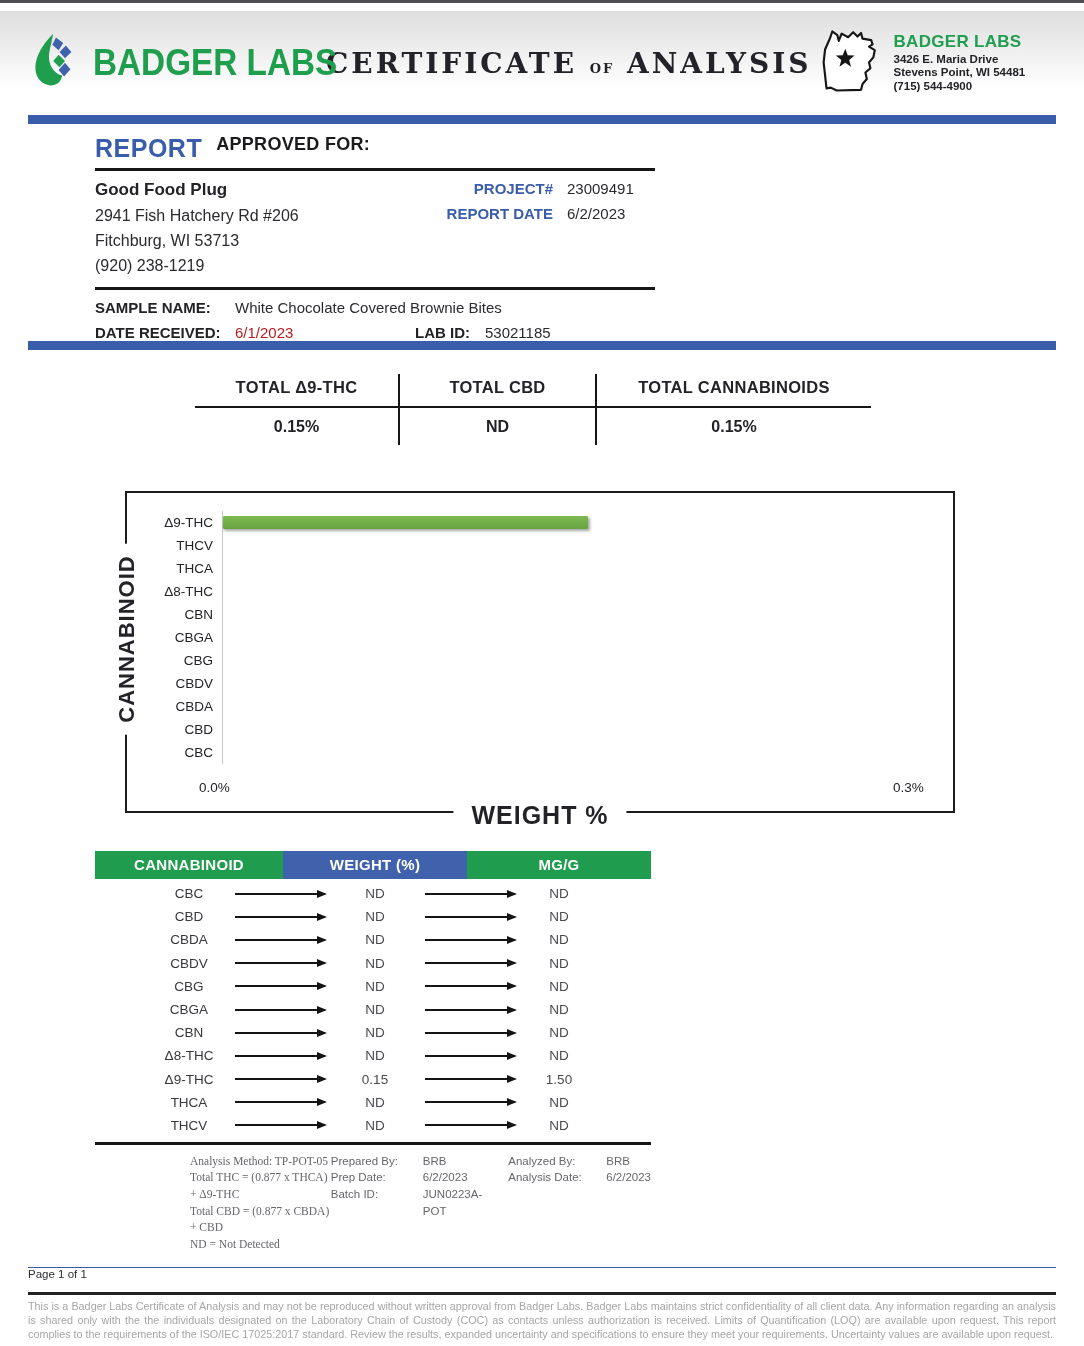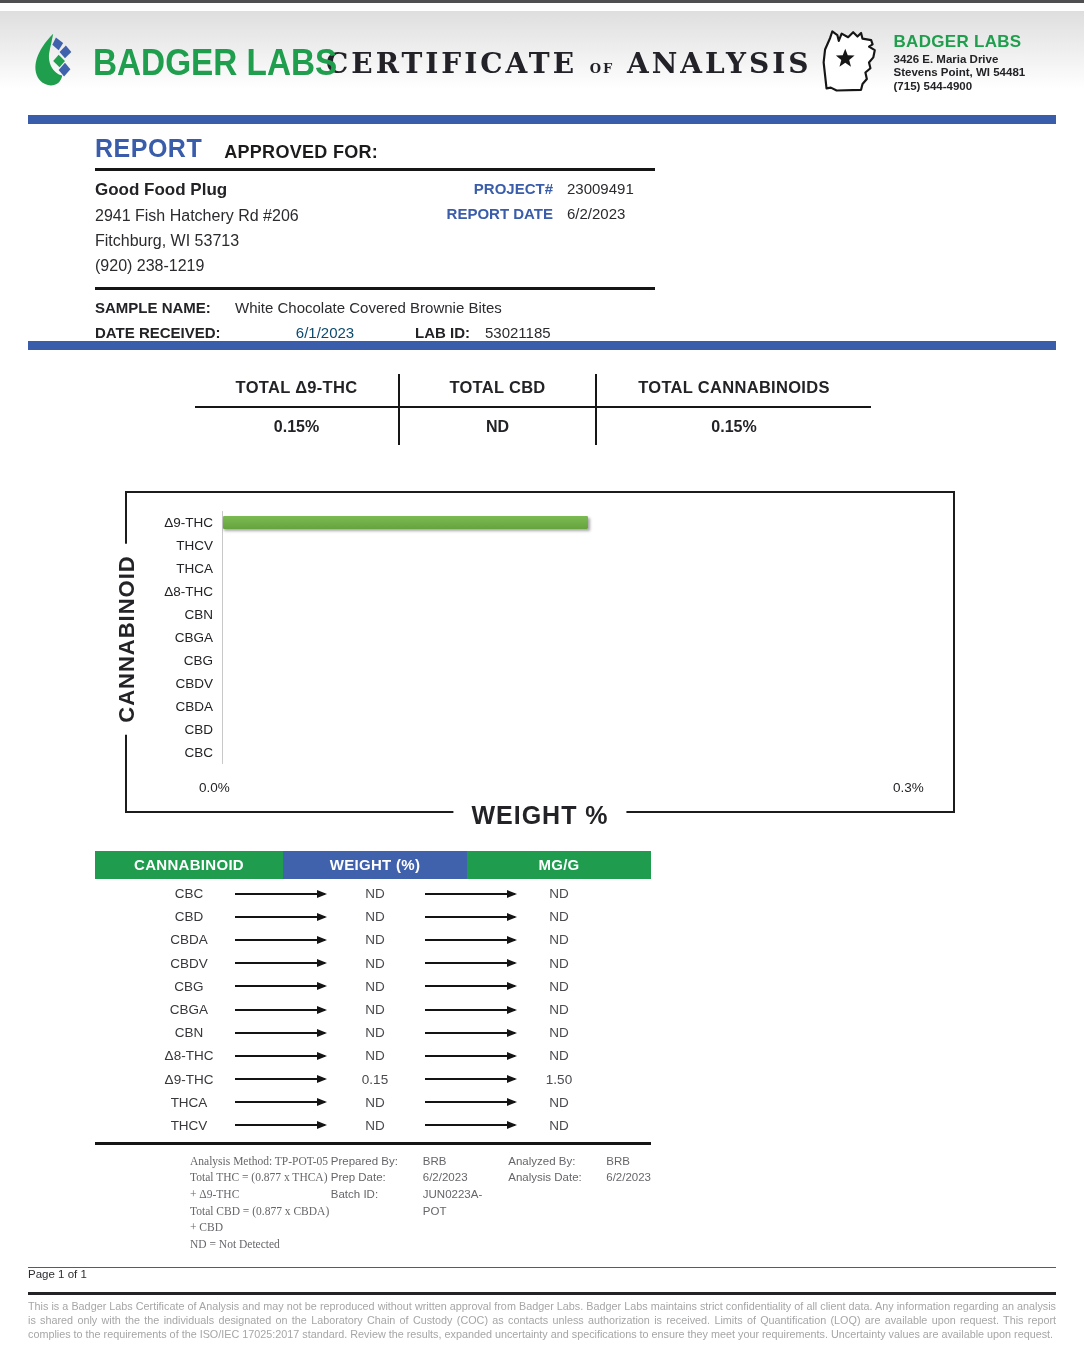--- a/index.html
+++ b/index.html
@@ -14,34 +14,34 @@
   .doc-title{flex:1;text-align:center;font-family:"DejaVu Serif",serif;font-weight:bold;
              color:#232228;letter-spacing:3px;font-size:28px;white-space:nowrap;}
   .doc-title .of{font-size:19px;font-variant:small-caps;letter-spacing:2px;}
   .lab-block{display:flex;align-items:center;gap:4px;width:250px;}
   .lab-text{line-height:1.2;}
   .lab-name{color:#1f9e4d;font-weight:bold;font-size:17px;letter-spacing:.3px;}
   .lab-addr{font-size:11.5px;font-weight:bold;color:#232327;}
   .blue-bar{height:9px;background:#3a5dab;margin:0 28px;}
   
   .report-sec{margin:10px 0 0 95px;}
-  .sec-title{display:flex;align-items:flex-end;gap:22px;}
+  .sec-title{display:flex;align-items:flex-start;gap:14px;}
   .sec-title .rpt{color:#3a5dab;font-size:25px;font-weight:bold;letter-spacing:.5px;}
   .sec-title .rest{color:#1b1b1d;font-size:18px;font-weight:bold;letter-spacing:.3px;}
   .rule{height:3px;background:#161616;width:560px;margin:5px 0 9px;}
   .info-grid{display:flex;justify-content:space-between;width:560px;}
   .client-name{font-weight:bold;font-size:17px;margin-bottom:7px;}
   .client-line{font-size:16px;margin-bottom:7px;color:#2b2b2f;}
   .meta-row{display:flex;justify-content:flex-end;gap:14px;margin-bottom:8px;font-size:15px;}
   .meta-label{color:#3a5dab;font-weight:bold;}
   .meta-value{color:#2b2b2f;min-width:88px;}
   .sample-row{display:flex;font-size:15px;margin:8px 0 0;align-items:baseline;}
   .s-label{font-weight:bold;width:140px;}
   .s-label2{font-weight:bold;width:70px;}
-  .s-value{color:#0c4a6e;width:180px;text-align:center;}
+  .s-value{color:#b91c1c;width:180px;}
   .s-value-wide{color:#2b2b2f;}
   
   .totals{display:grid;grid-template-columns:205px 197px 274px;margin:24px 0 0 195px;width:676px;}
   .tot-h{text-align:center;font-weight:bold;font-size:16.5px;padding:4px 0 9px;border-bottom:2.5px solid #161616;letter-spacing:.3px;}
   .tot-v{text-align:center;font-weight:bold;font-size:16px;padding:10px 0 9px;}
   .vline{border-right:2px solid #161616;}
   
   .chart-wrap{margin:46px 0 0 125px;width:830px;position:relative;}
   .chart-box{border:2px solid #1c1c1c;height:300px;position:relative;padding-top:18px;}
   .chart-title{position:absolute;top:-17px;left:50%;transform:translateX(-50%);background:#fff;

